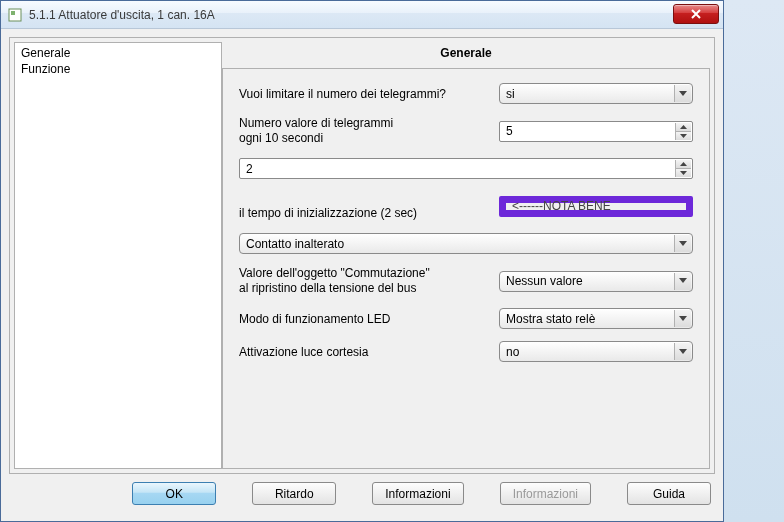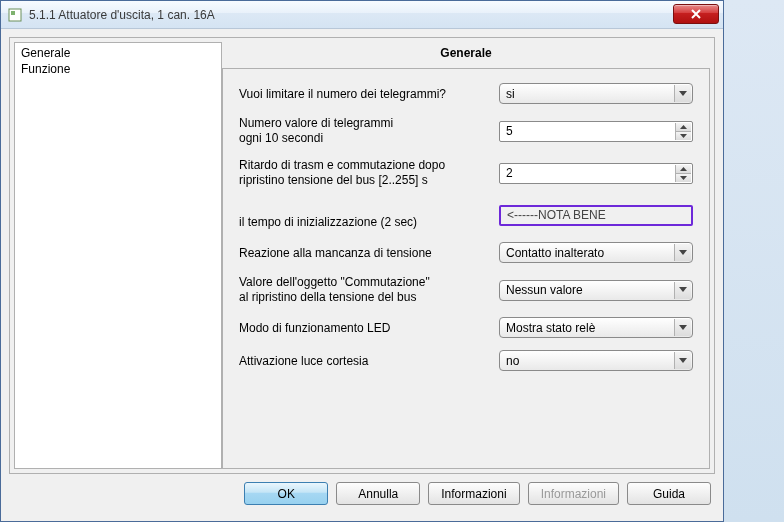--- a/index.html
+++ b/index.html
@@ -143,21 +143,21 @@
     border-left:1px solid #b0b0b0;
   }
   .spin-up, .spin-down {
     flex:1;
     background: linear-gradient(to bottom,#f4f4f4,#dcdcdc);
     display:flex; align-items:center; justify-content:center;
   }
   .spin-up { border-bottom:1px solid #b0b0b0; }
   .readonly {
     height: 21px;
-    border: 2px solid #6d28d9;
+    border: 7px solid #6d28d9;
     background: #f0f0f0;
     border-radius: 2px;
     display:flex; align-items:center;
     padding: 0 6px;
     color:#444;
   }
   .button-bar {
     display: flex;
     justify-content: flex-end;
     gap: 8px;
@@ -166,20 +166,21 @@
   .btn {
     min-width: 84px;
     height: 23px;
     border: 1px solid #8a8a8a;
     border-radius: 3px;
     background: linear-gradient(to bottom,#fdfdfd,#e3e3e3);
     display:flex; align-items:center; justify-content:center;
     padding: 0 12px;
     color:#000;
     font-size:12px;
+    margin-left:28px;
   }
   .btn.default {
     border: 1px solid #3c7fb1;
     background: linear-gradient(to bottom,#eaf6fd,#c4e5f6 45%,#a7d8f3 46%,#98d1ef);
   }
   .btn.disabled {
     color:#9a9a9a;
     text-align:center;
   }
   .underline-first::first-letter { text-decoration: underline; }
@@ -247,24 +248,20 @@
                         <svg width="7" height="4">
                           <path d="M0 0 L7 0 L3.5 4 Z" fill="#444"></path>
                         </svg>
                       </div>
                   </div>
                 </div>
               </div>
             </div>
 
             <div class="row two-line">
-              <div class="label">
-                <span>Ritardo di trasm e commutazione dopo</span><br>
-                <span>ripristino tensione del bus [2..255] s</span>
-              </div>
               <div class="control">
                 <div class="spinner">
                   <span>2</span>
                   <div class="spin-buttons">
                     <div class="spin-up">
                         <svg width="7" height="4">
                           <path d="M3.5 0 L7 4 L0 4 Z" fill="#444"></path>
                         </svg>
                       </div>
                     <div class="spin-down">
@@ -283,21 +280,20 @@
                 <span>il tempo di inizializzazione (2 sec)</span>
               </div>
               <div class="control">
                 <div class="readonly">
                   <span>&lt;------NOTA BENE</span>
                 </div>
               </div>
             </div>
 
             <div class="row">
-              <div class="label">Reazione alla mancanza di tensione</div>
               <div class="control">
                 <div class="dropdown">
                   <span>Contatto inalterato</span>
                   <span class="dd-arrow">
                       <svg width="8" height="6">
                         <path d="M0 0 L8 0 L4 5 Z" fill="#444"></path>
                       </svg>
                     </span>
                 </div>
               </div>
@@ -348,20 +344,20 @@
               </div>
             </div>
 
           </div>
         </div>
       </div>
     </div>
 
     <div class="button-bar">
       <div class="btn default">OK</div>
-      <div class="btn underline-first">Annulla</div>
+      <div class="btn underline-first">Ritardo</div>
       <div class="btn underline-first">Informazioni</div>
       <div class="btn disabled underline-first">Informazioni</div>
       <div class="btn underline-first">Guida</div>
     </div>
   </div>
 
 </div>
 
 </body></html>

